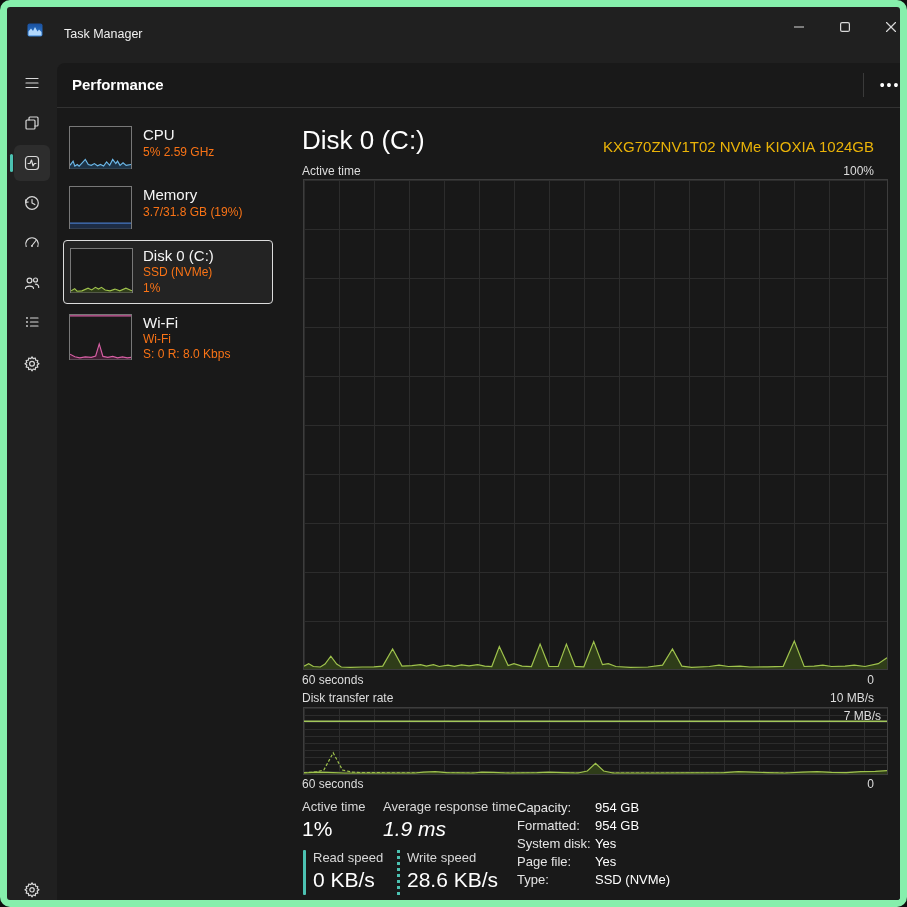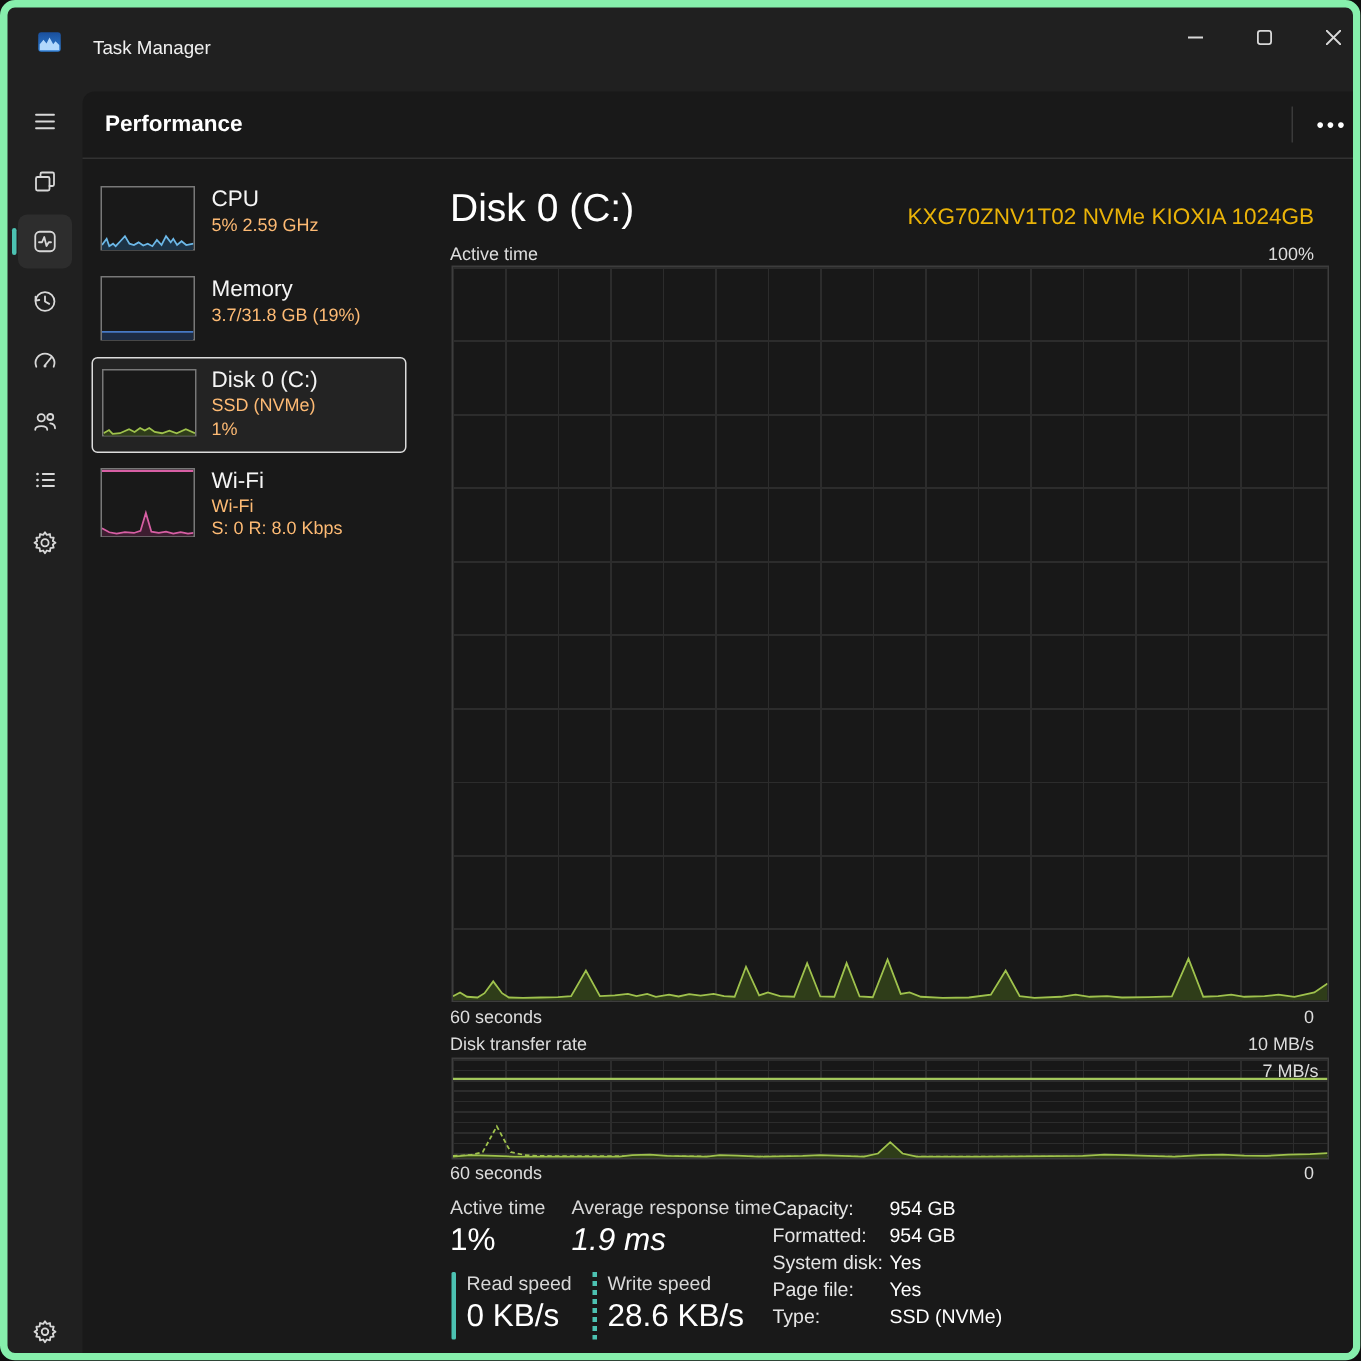--- a/index.html
+++ b/index.html
@@ -1,38 +1,38 @@
 <!DOCTYPE html>
 <html><head>
 <meta charset="utf-8">
 <style>
   html,body{margin:0;padding:0;background:#0f0f0f;}
   #window{
     position:relative;width:907px;height:907px;background:#202020;
-    border-radius:10px;border:5px solid #86efac;box-sizing:border-box;
+    border-radius:10px;border:7px solid #86efac;box-sizing:border-box;
     font-family:"Liberation Sans",sans-serif;color:#f0f0f0;overflow:hidden;
   }
   .abs{position:absolute;}
   
   .titlebar-text{font-size:12.5px;color:#f0f0f0;}
   .winbtn{width:46px;height:40px;display:flex;align-items:center;justify-content:center;top:0;}
   
   .rail-icon{width:36px;height:36px;display:flex;align-items:center;justify-content:center;border-radius:6px;}
   .rail-selected-bg{background:#2d2d2d;}
   .accent-pill{width:3px;height:18px;border-radius:2px;background:#4cc2b2;}
   
   #panel{left:50px;top:56px;right:0;bottom:0;background:#191919;border-top-left-radius:8px;}
   .hdr-title{font-size:15px;font-weight:600;color:#ffffff;}
   .toolbar-btn{display:flex;align-items:center;gap:9px;height:32px;padding:0 10px;border-radius:4px;font-size:13px;color:#f0f0f0;cursor:default;}
   .vdivider{width:1px;height:24px;background:#3a3a3a;}
   .hdr-divider{height:1px;background:#323232;}
   
   .mini-chart{background:#191919;border:1px solid #787878;box-sizing:border-box;}
   .item-title{font-size:15px;color:#f5f5f5;line-height:17px;}
-  .item-sub{font-size:12px;color:#fdba74;line-height:15px;}
+  .item-sub{font-size:12px;color:#f97316;line-height:15px;}
   .selected-card{border:1px solid #dcdcdc;border-radius:4px;background:#232323;box-sizing:border-box;}
   
   .main-title{font-size:26px;font-weight:400;color:#ffffff;}
   .main-subtitle{font-size:15px;color:#eab308;}
   .axis-label{font-size:12px;color:#dddddd;}
   .chart{border:1px solid #3d3d3d;box-sizing:border-box;background-color:#181818;}
   .grid-big{background-image:
     repeating-linear-gradient(to right,#2c2c2c 0 1px,transparent 1px 35px),
     repeating-linear-gradient(to bottom,#2c2c2c 0 1px,transparent 1px 49px);}
   .grid-small{background-image:

